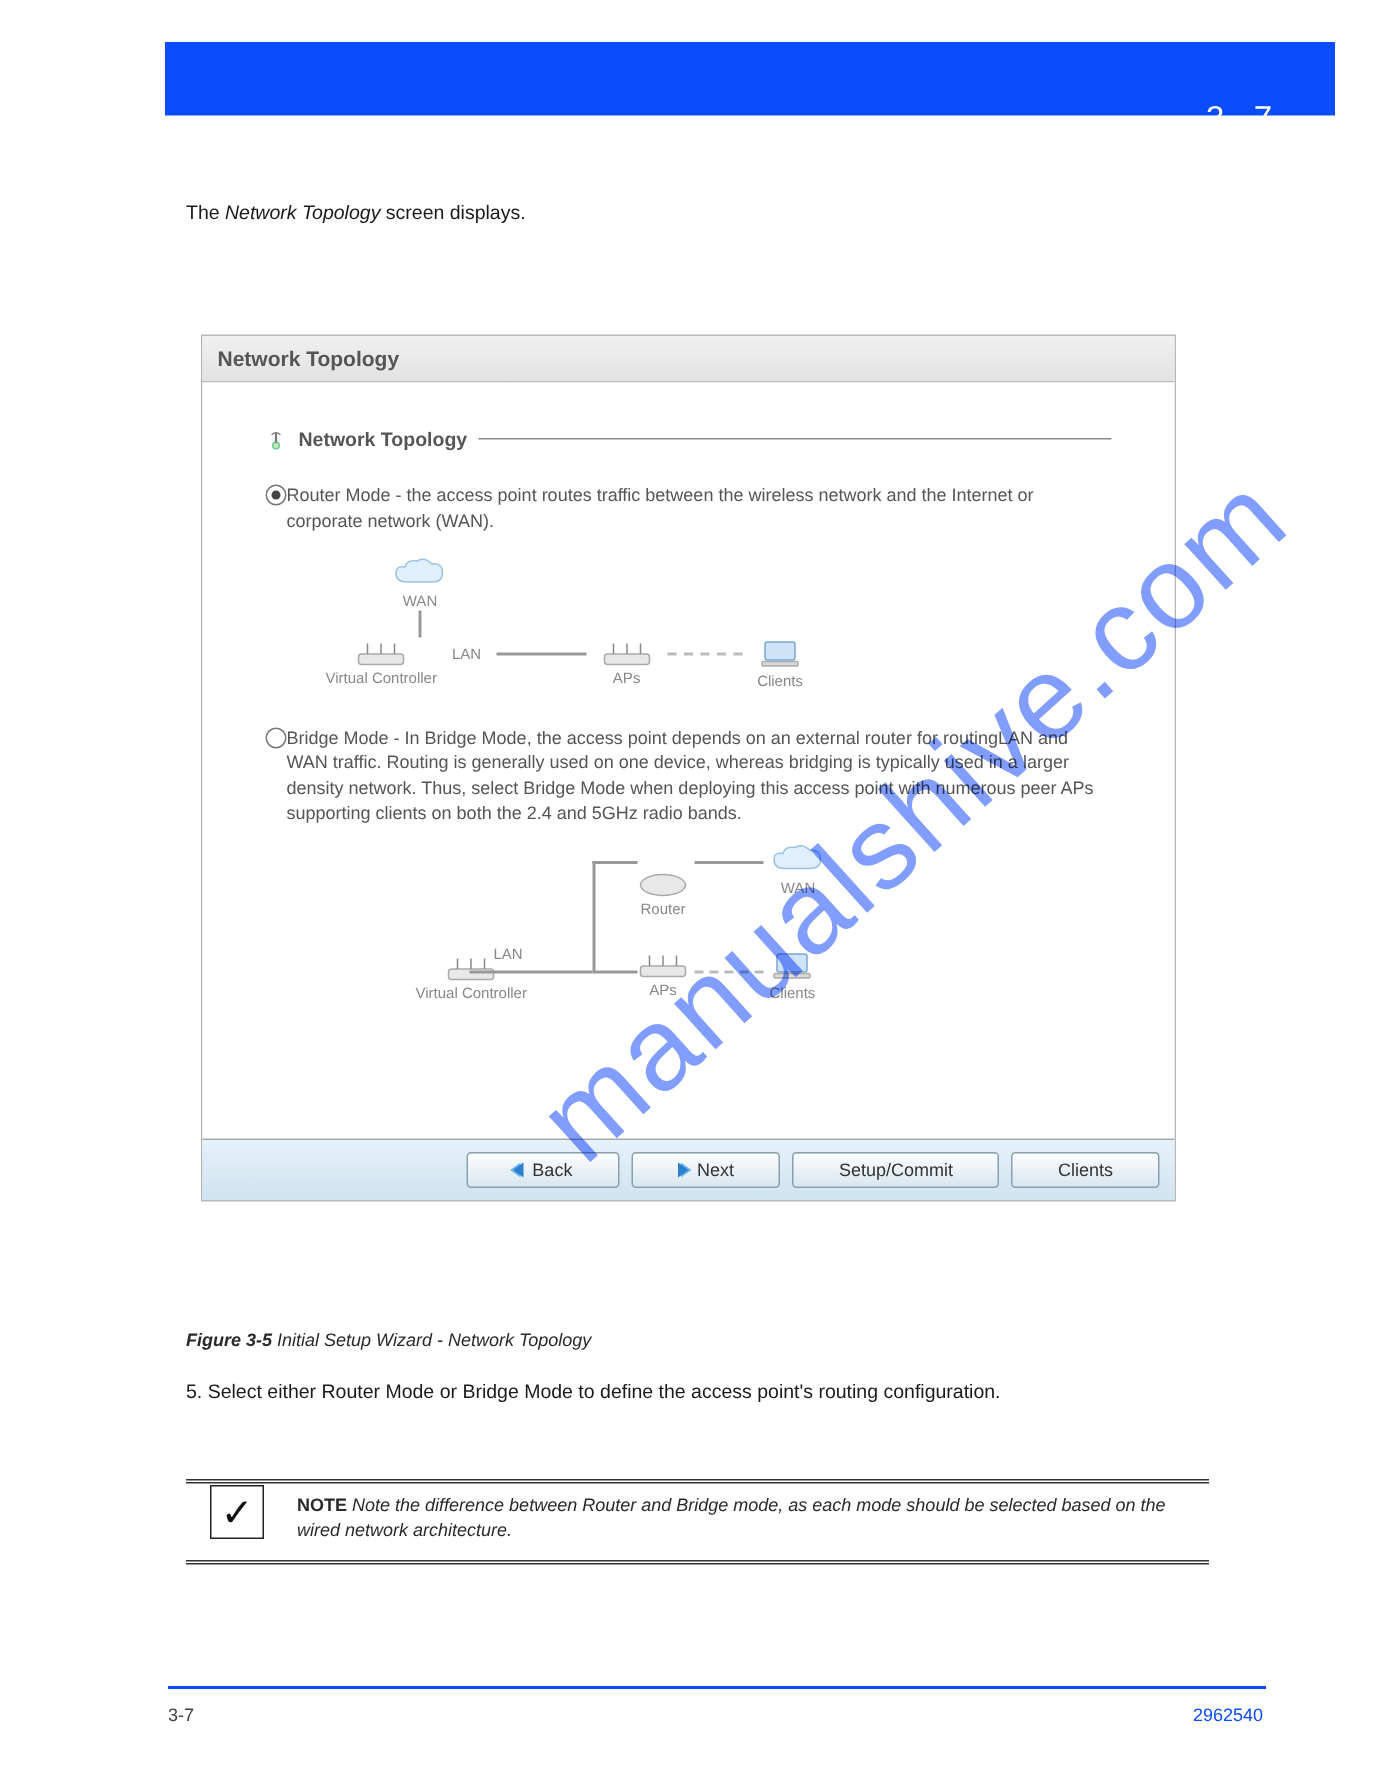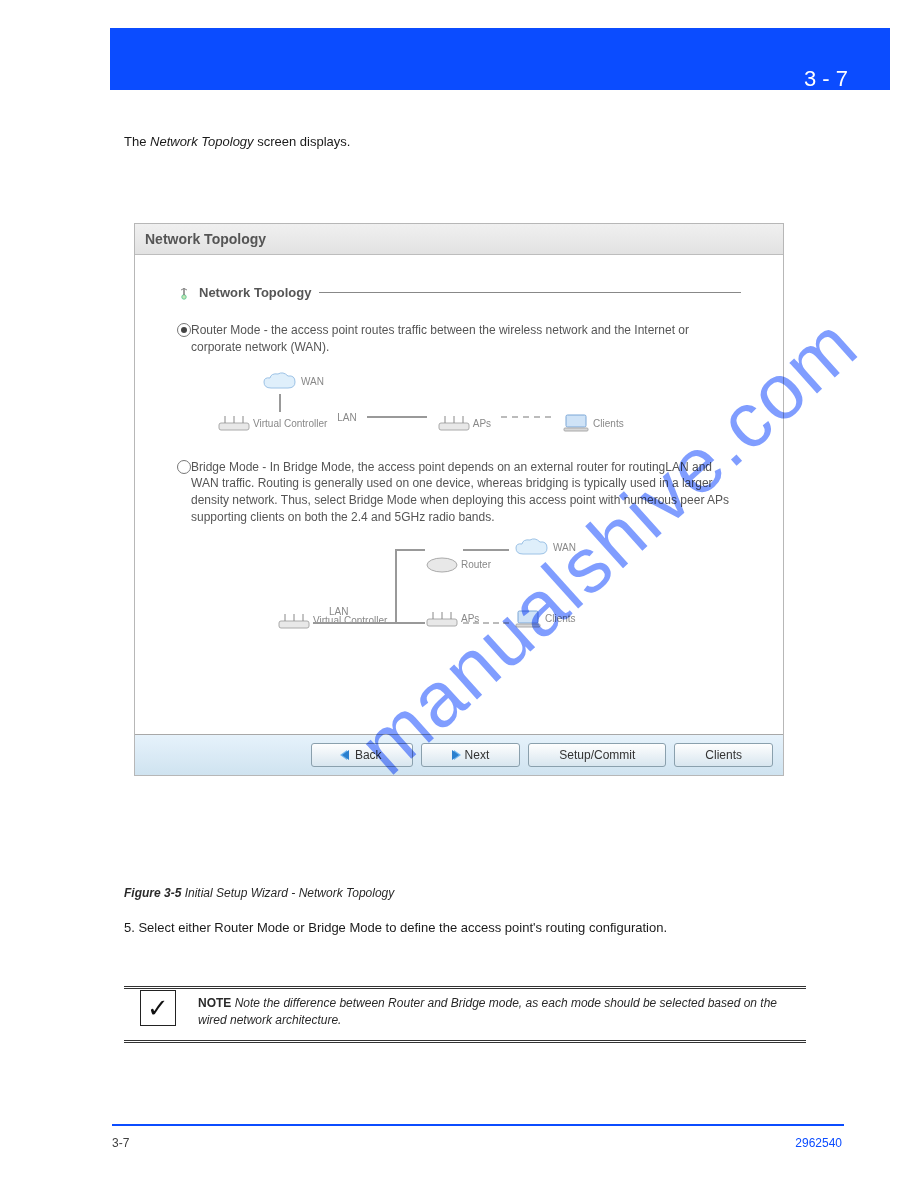--- a/index.html
+++ b/index.html
@@ -10,21 +10,21 @@
     background: #fff;
     width: 918px;
     height: 1188px;
     position: relative;
   }
   .blue-bar {
     position: absolute;
     top: 28px;
     left: 110px;
     right: 28px;
-    height: 62px;
+    height: 49px;
     background: #0b4cff;
   }
   .chapter-num {
     position: absolute;
     right: 42px;
     top: 38px;
     color: #fff;
     font-size: 22px;
     font-weight: 400;
   }
@@ -107,20 +107,21 @@
     font-size: 10px;
   }
   .row {
     display: flex;
     align-items: center;
     gap: 10px;
     margin-bottom: 4px;
   }
   .node {
     display: flex;
+    flex-direction: column;
     align-items: center;
     gap: 2px;
     font-size: 10px;
     color: #888;
   }
   .wire {
     height: 2px;
     background: #999;
     flex: 0 0 auto;
   }

